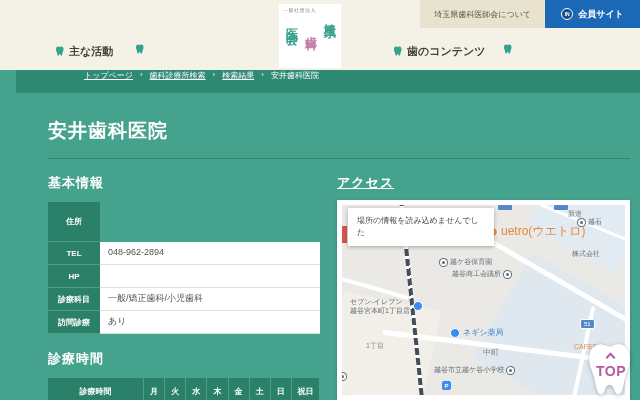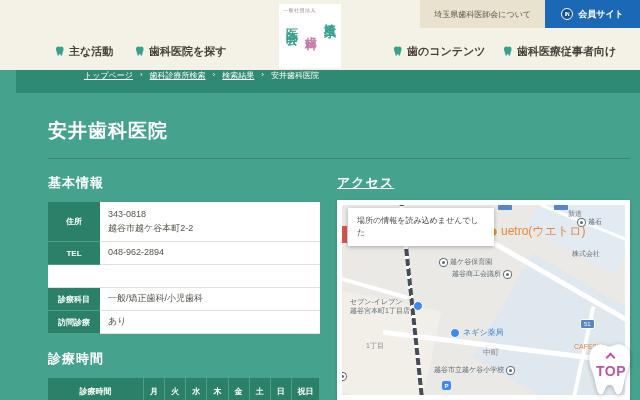--- a/index.html
+++ b/index.html
@@ -126,33 +126,31 @@
     <a class="nav-item n1">
       <svg class="tooth-mini" viewBox="0 0 18 22">
         <path fill="#35a38c" d="M5.2 1.2C2.6 1.2 1 3.6 1 6.4c0 3 1.3 4.6 1.9 7.2.5 2.4.9 6 2.4 6 1.6 0 1.2-3.6 3.2-3.6s1.6 3.6 3.2 3.6c1.5 0 1.9-3.6 2.4-6 .6-2.6 1.9-4.2 1.9-7.2 0-2.8-1.6-5.2-4.2-5.2-1.6 0-2.3.9-3.3.9s-1.7-.9-3.3-.9z"></path>
       </svg>
       <span>主な活動</span>
     </a>
     <a class="nav-item n2">
       <svg class="tooth-mini" viewBox="0 0 18 22">
         <path fill="#35a38c" d="M5.2 1.2C2.6 1.2 1 3.6 1 6.4c0 3 1.3 4.6 1.9 7.2.5 2.4.9 6 2.4 6 1.6 0 1.2-3.6 3.2-3.6s1.6 3.6 3.2 3.6c1.5 0 1.9-3.6 2.4-6 .6-2.6 1.9-4.2 1.9-7.2 0-2.8-1.6-5.2-4.2-5.2-1.6 0-2.3.9-3.3.9s-1.7-.9-3.3-.9z"></path>
       </svg>
-      <span>歯科医院を探す</span>
     </a>
     <a class="nav-item n3">
       <svg class="tooth-mini" viewBox="0 0 18 22">
         <path fill="#35a38c" d="M5.2 1.2C2.6 1.2 1 3.6 1 6.4c0 3 1.3 4.6 1.9 7.2.5 2.4.9 6 2.4 6 1.6 0 1.2-3.6 3.2-3.6s1.6 3.6 3.2 3.6c1.5 0 1.9-3.6 2.4-6 .6-2.6 1.9-4.2 1.9-7.2 0-2.8-1.6-5.2-4.2-5.2-1.6 0-2.3.9-3.3.9s-1.7-.9-3.3-.9z"></path>
       </svg>
       <span>歯のコンテンツ</span>
     </a>
     <a class="nav-item n4">
       <svg class="tooth-mini" viewBox="0 0 18 22">
         <path fill="#35a38c" d="M5.2 1.2C2.6 1.2 1 3.6 1 6.4c0 3 1.3 4.6 1.9 7.2.5 2.4.9 6 2.4 6 1.6 0 1.2-3.6 3.2-3.6s1.6 3.6 3.2 3.6c1.5 0 1.9-3.6 2.4-6 .6-2.6 1.9-4.2 1.9-7.2 0-2.8-1.6-5.2-4.2-5.2-1.6 0-2.3.9-3.3.9s-1.7-.9-3.3-.9z"></path>
       </svg>
-      <span>歯科医療従事者向け</span>
     </a>
 
     <div class="logo">
       <span class="corp">一般社団法人</span>
       <span class="vcol c1">埼玉県</span>
       <span class="vcol c2">歯科</span>
       <span class="vcol c3">医師会</span>
     </div>
   </header>
 
@@ -167,32 +165,29 @@
   </nav>
 
   <h1 class="title">安井歯科医院</h1>
   <div class="rule"></div>
 
   <h2 class="h2 h2-basic">基本情報</h2>
 
   <div class="info-table">
     <div class="irow r-tall">
       <div class="ith">住所</div>
-      <div class="itd">
-        <span>343-0818</span>
-        <span>越谷市越ケ谷本町2-2</span>
-      </div>
     </div>
     <div class="irow r-std">
       <div class="ith">TEL</div>
       <div class="itd">
           <span>048-962-2894</span>
         </div>
     </div>
     <div class="irow r-std">
+      <div class="ith">HP</div>
       <div class="itd">
           <span></span>
         </div>
     </div>
     <div class="irow r-std">
       <div class="ith">診療科目</div>
       <div class="itd">
           <span>一般/矯正歯科/小児歯科</span>
         </div>
     </div>

